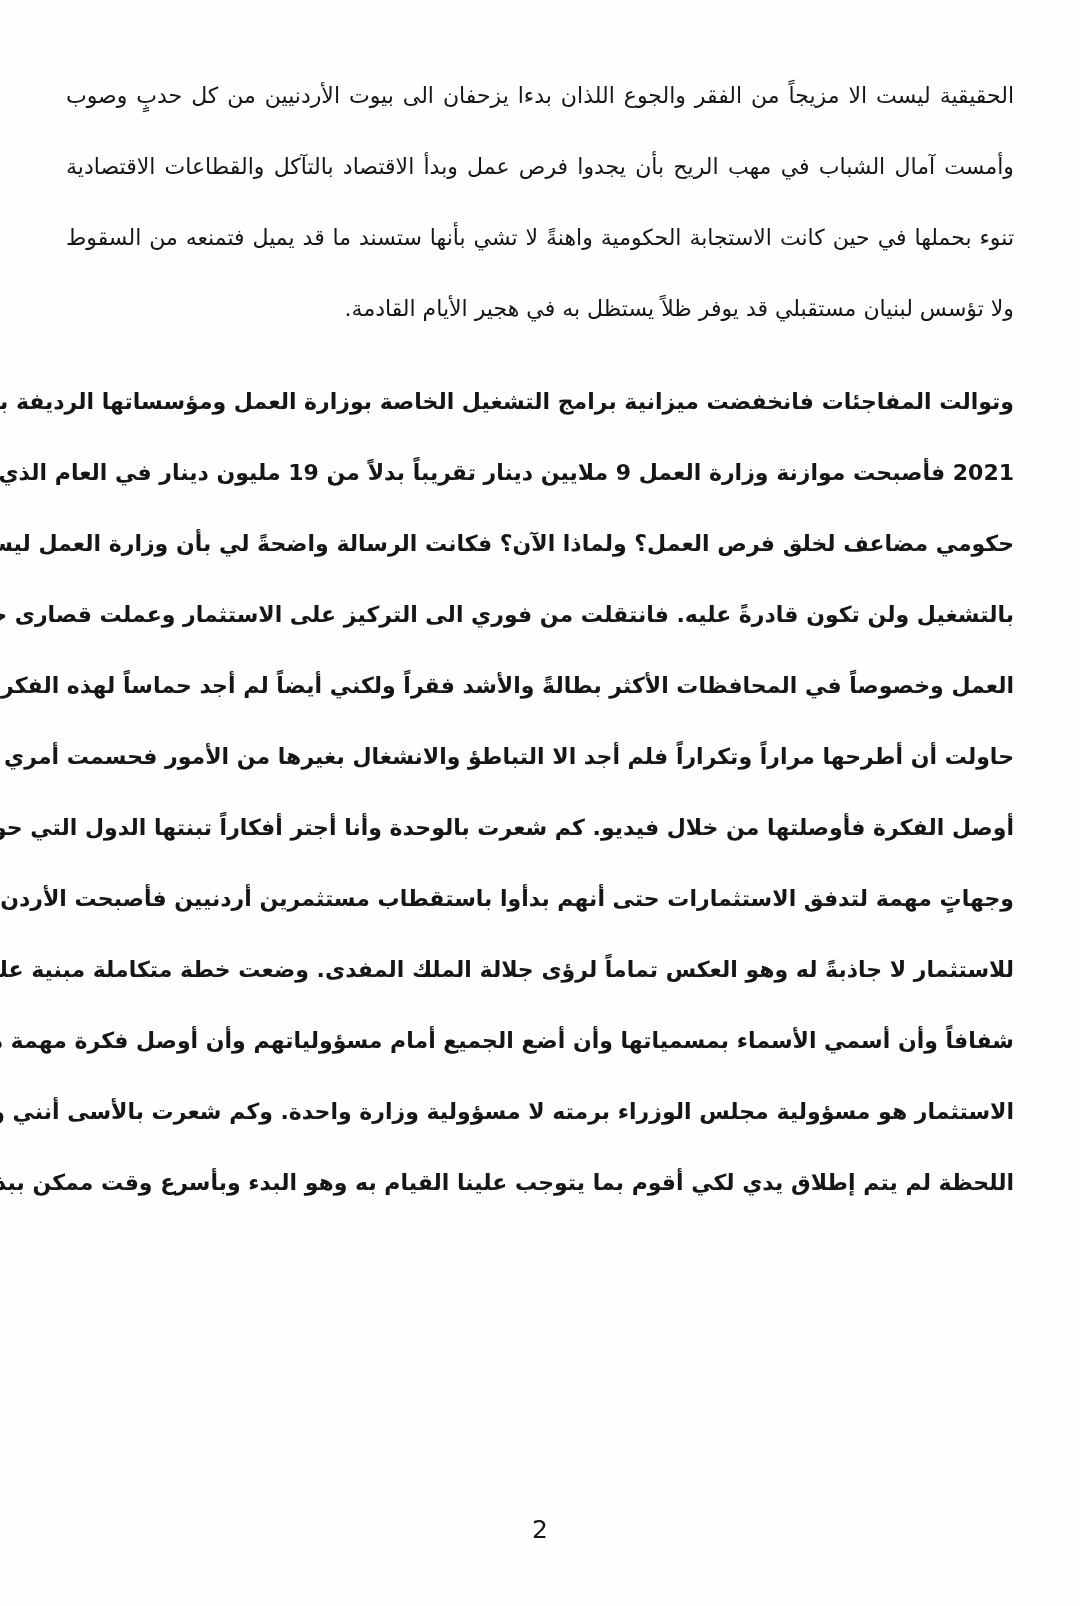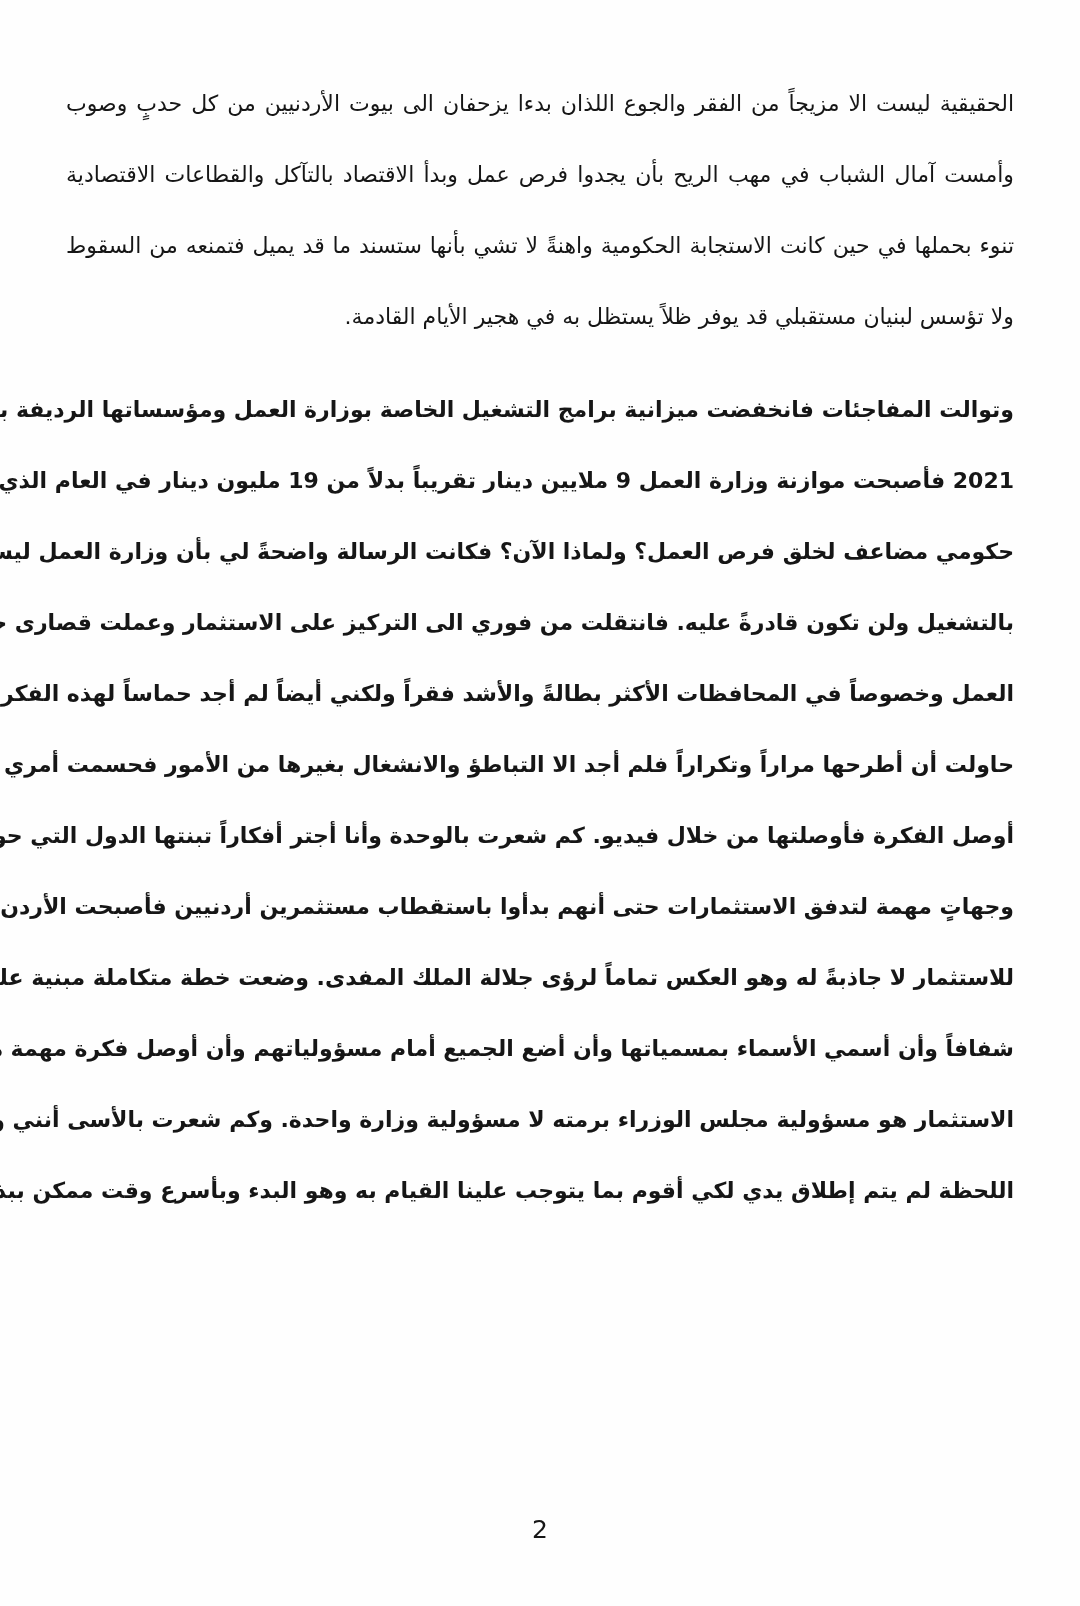--- a/index.html
+++ b/index.html
@@ -15,21 +15,21 @@
   }
   .page {
     position: relative;
     width: 1080px;
     height: 1606px;
     background: #fefefe;
     overflow: hidden;
   }
   .text-block {
     position: absolute;
-    top: 68px;
+    top: 60px;
     right: 66px;
     width: 948px;
     direction: rtl;
     unicode-bidi: embed;
   }
   .para {
     margin: 0;
     padding: 0;
   }
   .para + .para {

